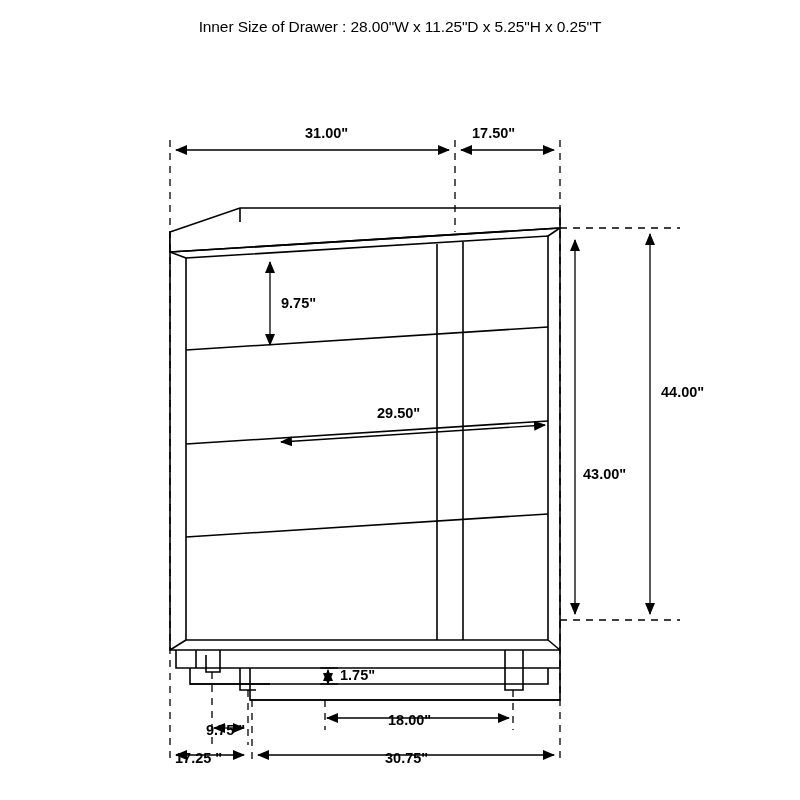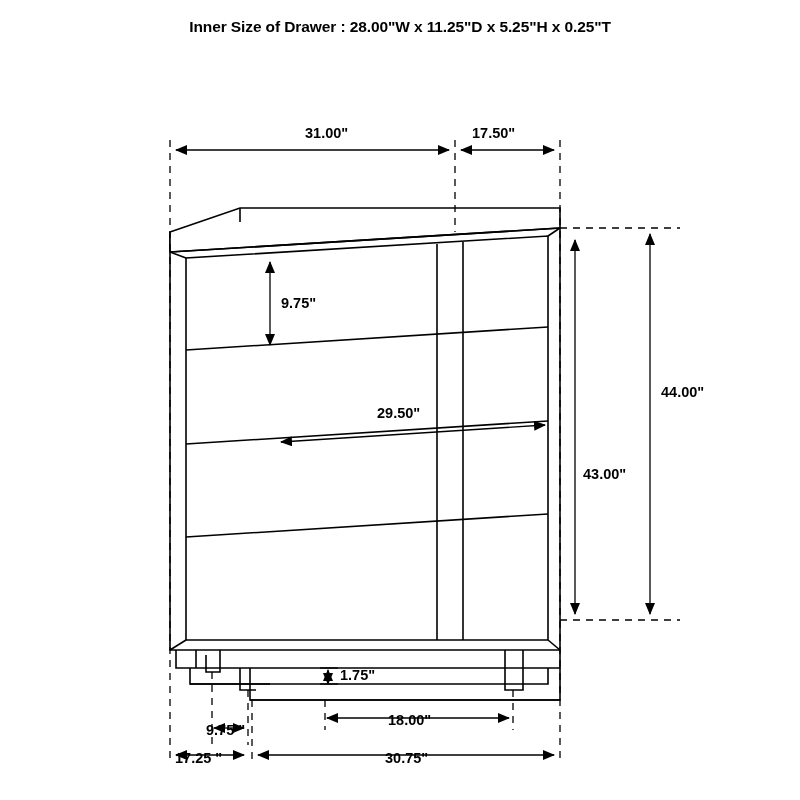--- a/index.html
+++ b/index.html
@@ -22,21 +22,21 @@
     width: 800px;
     height: 800px;
   }
   #title {
     position: absolute;
     left: 0;
     top: 18px;
     width: 800px;
     text-align: center;
     font-size: 15.5px;
-    font-weight: bold;
+    font-weight: normal;
     letter-spacing: -0.1px;
   }
   svg#dwg {
     position: absolute;
     left: 0;
     top: 0;
   }
   .lbl {
     position: absolute;
     font-size: 14.5px;

